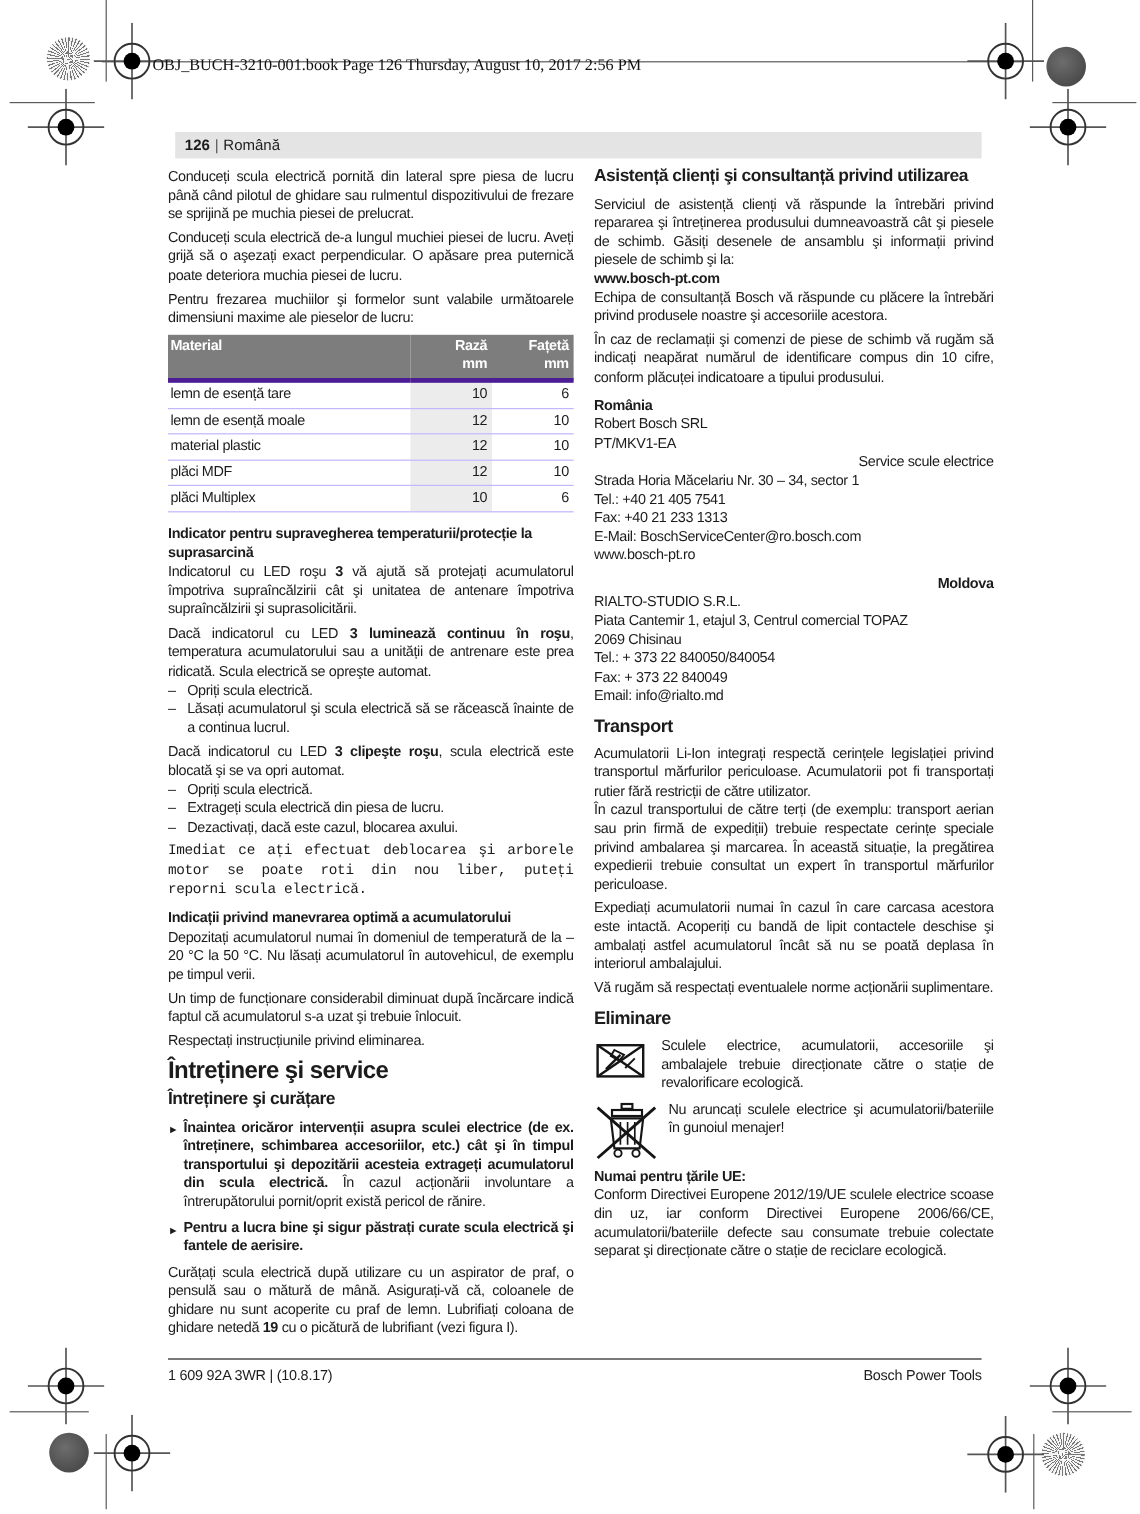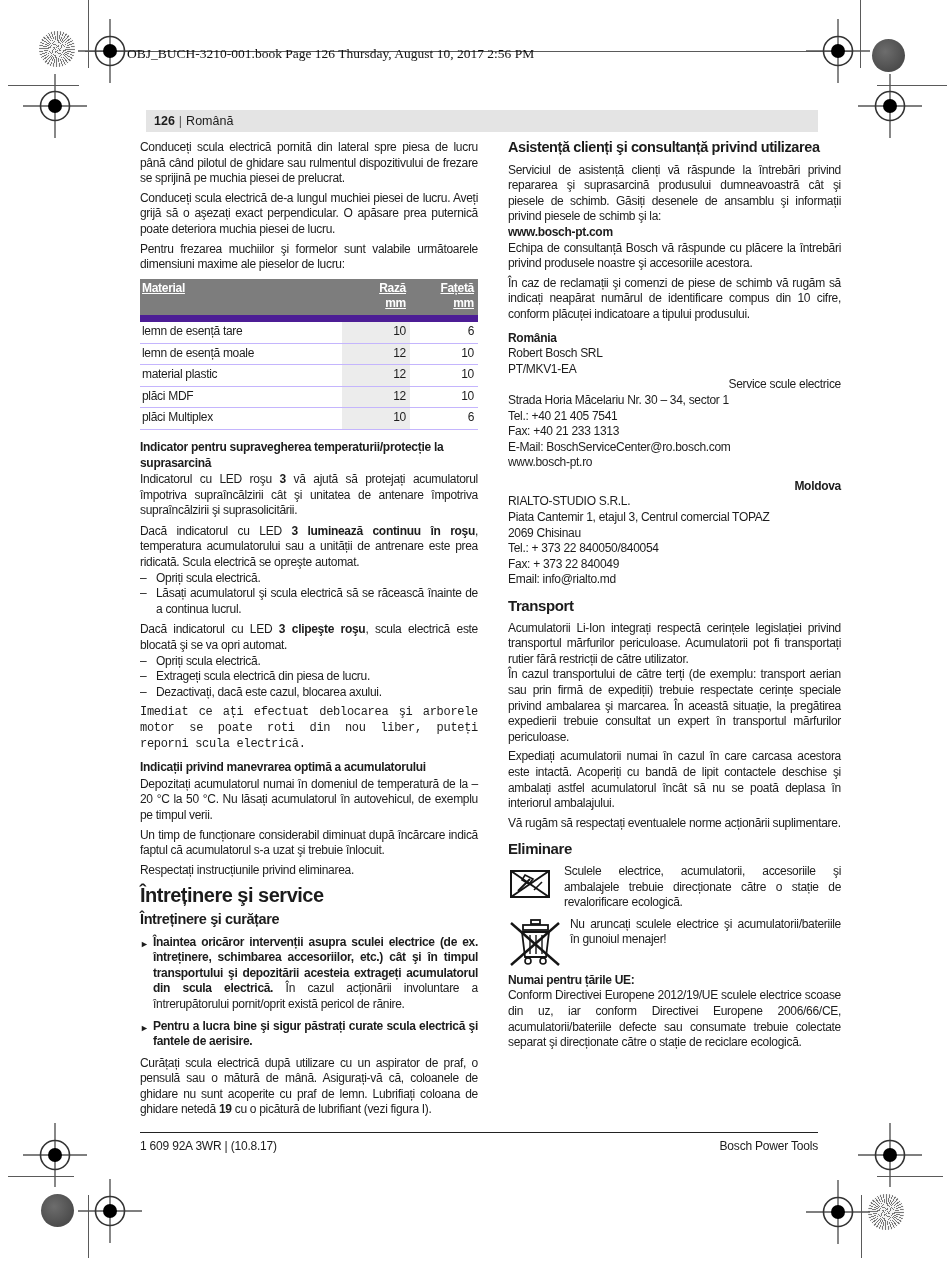--- a/index.html
+++ b/index.html
@@ -18,21 +18,21 @@
                 font-size:13.5px;color:#111;}
   
   .page-bar{position:absolute;left:146px;top:110px;width:672px;height:22px;background:#e4e4e4;
             display:flex;align-items:center;padding-left:8px;box-sizing:border-box;font-size:12.5px;}
   .page-bar .num{font-weight:bold;}
   .page-bar .sep{margin:0 4px;color:#555;font-weight:normal;}
   
   .col{position:absolute;top:140px;font-size:12px;line-height:15.6px;letter-spacing:-0.3px;
        text-align:justify;}
   .col-left{left:140px;width:338px;}
-  .col-right{left:508px;width:333px;}
+  .col-right{left:495px;width:333px;}
   .col p{margin:0 0 4px 0;}
   .b{font-weight:bold;}
   .subhead{font-weight:bold;margin:6px 0 1px 0;text-align:left;}
   .h-big{font-size:20px;font-weight:bold;letter-spacing:-0.5px;margin:10px 0 8px 0;text-align:left;}
   .h-mid{font-size:14.5px;font-weight:bold;letter-spacing:-0.4px;margin:2px 0 7px 0;text-align:left;}
   .h-sec{font-size:15px;font-weight:bold;letter-spacing:-0.4px;margin:10px 0 7px 0;text-align:left;}
   .h-sec-tight{white-space:nowrap;}
   .line{margin:0;}
   
   .dash-item{display:flex;margin:0;}
@@ -43,21 +43,21 @@
   .tri{flex:none;width:13px;font-size:9px;padding-top:2px;}
   .warn-text{flex:1;text-align:justify;}
   
   table.spec{width:100%;border-collapse:collapse;margin:2px 0 10px 0;font-size:12px;}
   table.spec th{background:#7d7d7d;color:#fff;font-weight:bold;padding:2px 4px 3px 2px;
                 text-align:left;vertical-align:top;}
   table.spec th.num,table.spec td.num{text-align:right;}
   table.spec th .unit{display:block;text-align:right;}
   table.spec td{padding:2px 4px 3px 2px;border-bottom:1px solid #c4b5fd;}
   table.spec td.shade{background:#ececec;}
-  table.spec tr.hdr th{border-bottom:7px solid #4c1d95;text-decoration:underline;}
+  table.spec tr.hdr th{border-bottom:4px solid #4c1d95;}
   
   .icon-row{position:relative;margin:0 0 6px 0;}
   .icon-row .icon{position:absolute;left:0;top:1px;}
   .icon-row .icon-text{display:block;}
   .icon-row.r1 .icon-text{padding-left:56px;}
   .icon-row.r2 .icon-text{padding-left:62px;min-height:50px;}
   
   .footer-rule{position:absolute;left:140px;top:1132px;width:678px;height:1px;background:#222;}
   .footer{position:absolute;left:140px;top:1139px;width:678px;display:flex;
           justify-content:space-between;font-size:12px;letter-spacing:-0.2px;}
@@ -223,21 +223,21 @@
     </div>
     <div class="warn">
       <span class="tri">►</span>
       <span class="warn-text"><span class="b">Pentru a lucra bine şi sigur păstrați curate scula electrică şi fantele de aerisire.</span></span>
     </div>
     <p><span>Curățați scula electrică după utilizare cu un aspirator de praf, o pensulă sau o mătură de mână. Asigurați-vă că, coloanele de ghidare nu sunt acoperite cu praf de lemn. Lubrifiați coloana de ghidare netedă </span><span class="b">19</span><span> cu o picătură de lubrifiant (vezi figura I).</span></p>
   </div>
 
   <div class="col col-right">
     <div class="h-mid h-sec-tight" style="margin-top:0;">Asistență clienți şi consultanță privind utilizarea</div>
-    <p style="margin-bottom:0;">Serviciul de asistență clienți vă răspunde la întrebări privind repararea şi suprasarcină produsului dumneavoastră cât şi piesele de schimb. Găsiți desenele de ansamblu şi informații privind piesele de schimb şi la:</p>
+    <p style="margin-bottom:0;">Serviciul de asistență clienți vă răspunde la întrebări privind repararea şi întreținerea produsului dumneavoastră cât şi piesele de schimb. Găsiți desenele de ansamblu şi informații privind piesele de schimb şi la:</p>
     <div class="b">www.bosch-pt.com</div>
     <p>Echipa de consultanță Bosch vă răspunde cu plăcere la întrebări privind produsele noastre şi accesoriile acestora.</p>
     <p style="margin-bottom:8px;">În caz de reclamații şi comenzi de piese de schimb vă rugăm să indicați neapărat numărul de identificare compus din 10 cifre, conform plăcuței indicatoare a tipului produsului.</p>
 
     <div class="b" style="text-align:left;">România</div>
     <div class="line" style="text-align:left;">Robert Bosch SRL</div>
     <div class="line" style="text-align:left;">PT/MKV1-EA</div>
     <div class="line" style="text-align:right;">Service scule electrice</div>
     <div class="line" style="text-align:left;">Strada Horia Măcelariu Nr. 30 – 34, sector 1</div>
     <div class="line" style="text-align:left;">Tel.: +40 21 405 7541</div>

